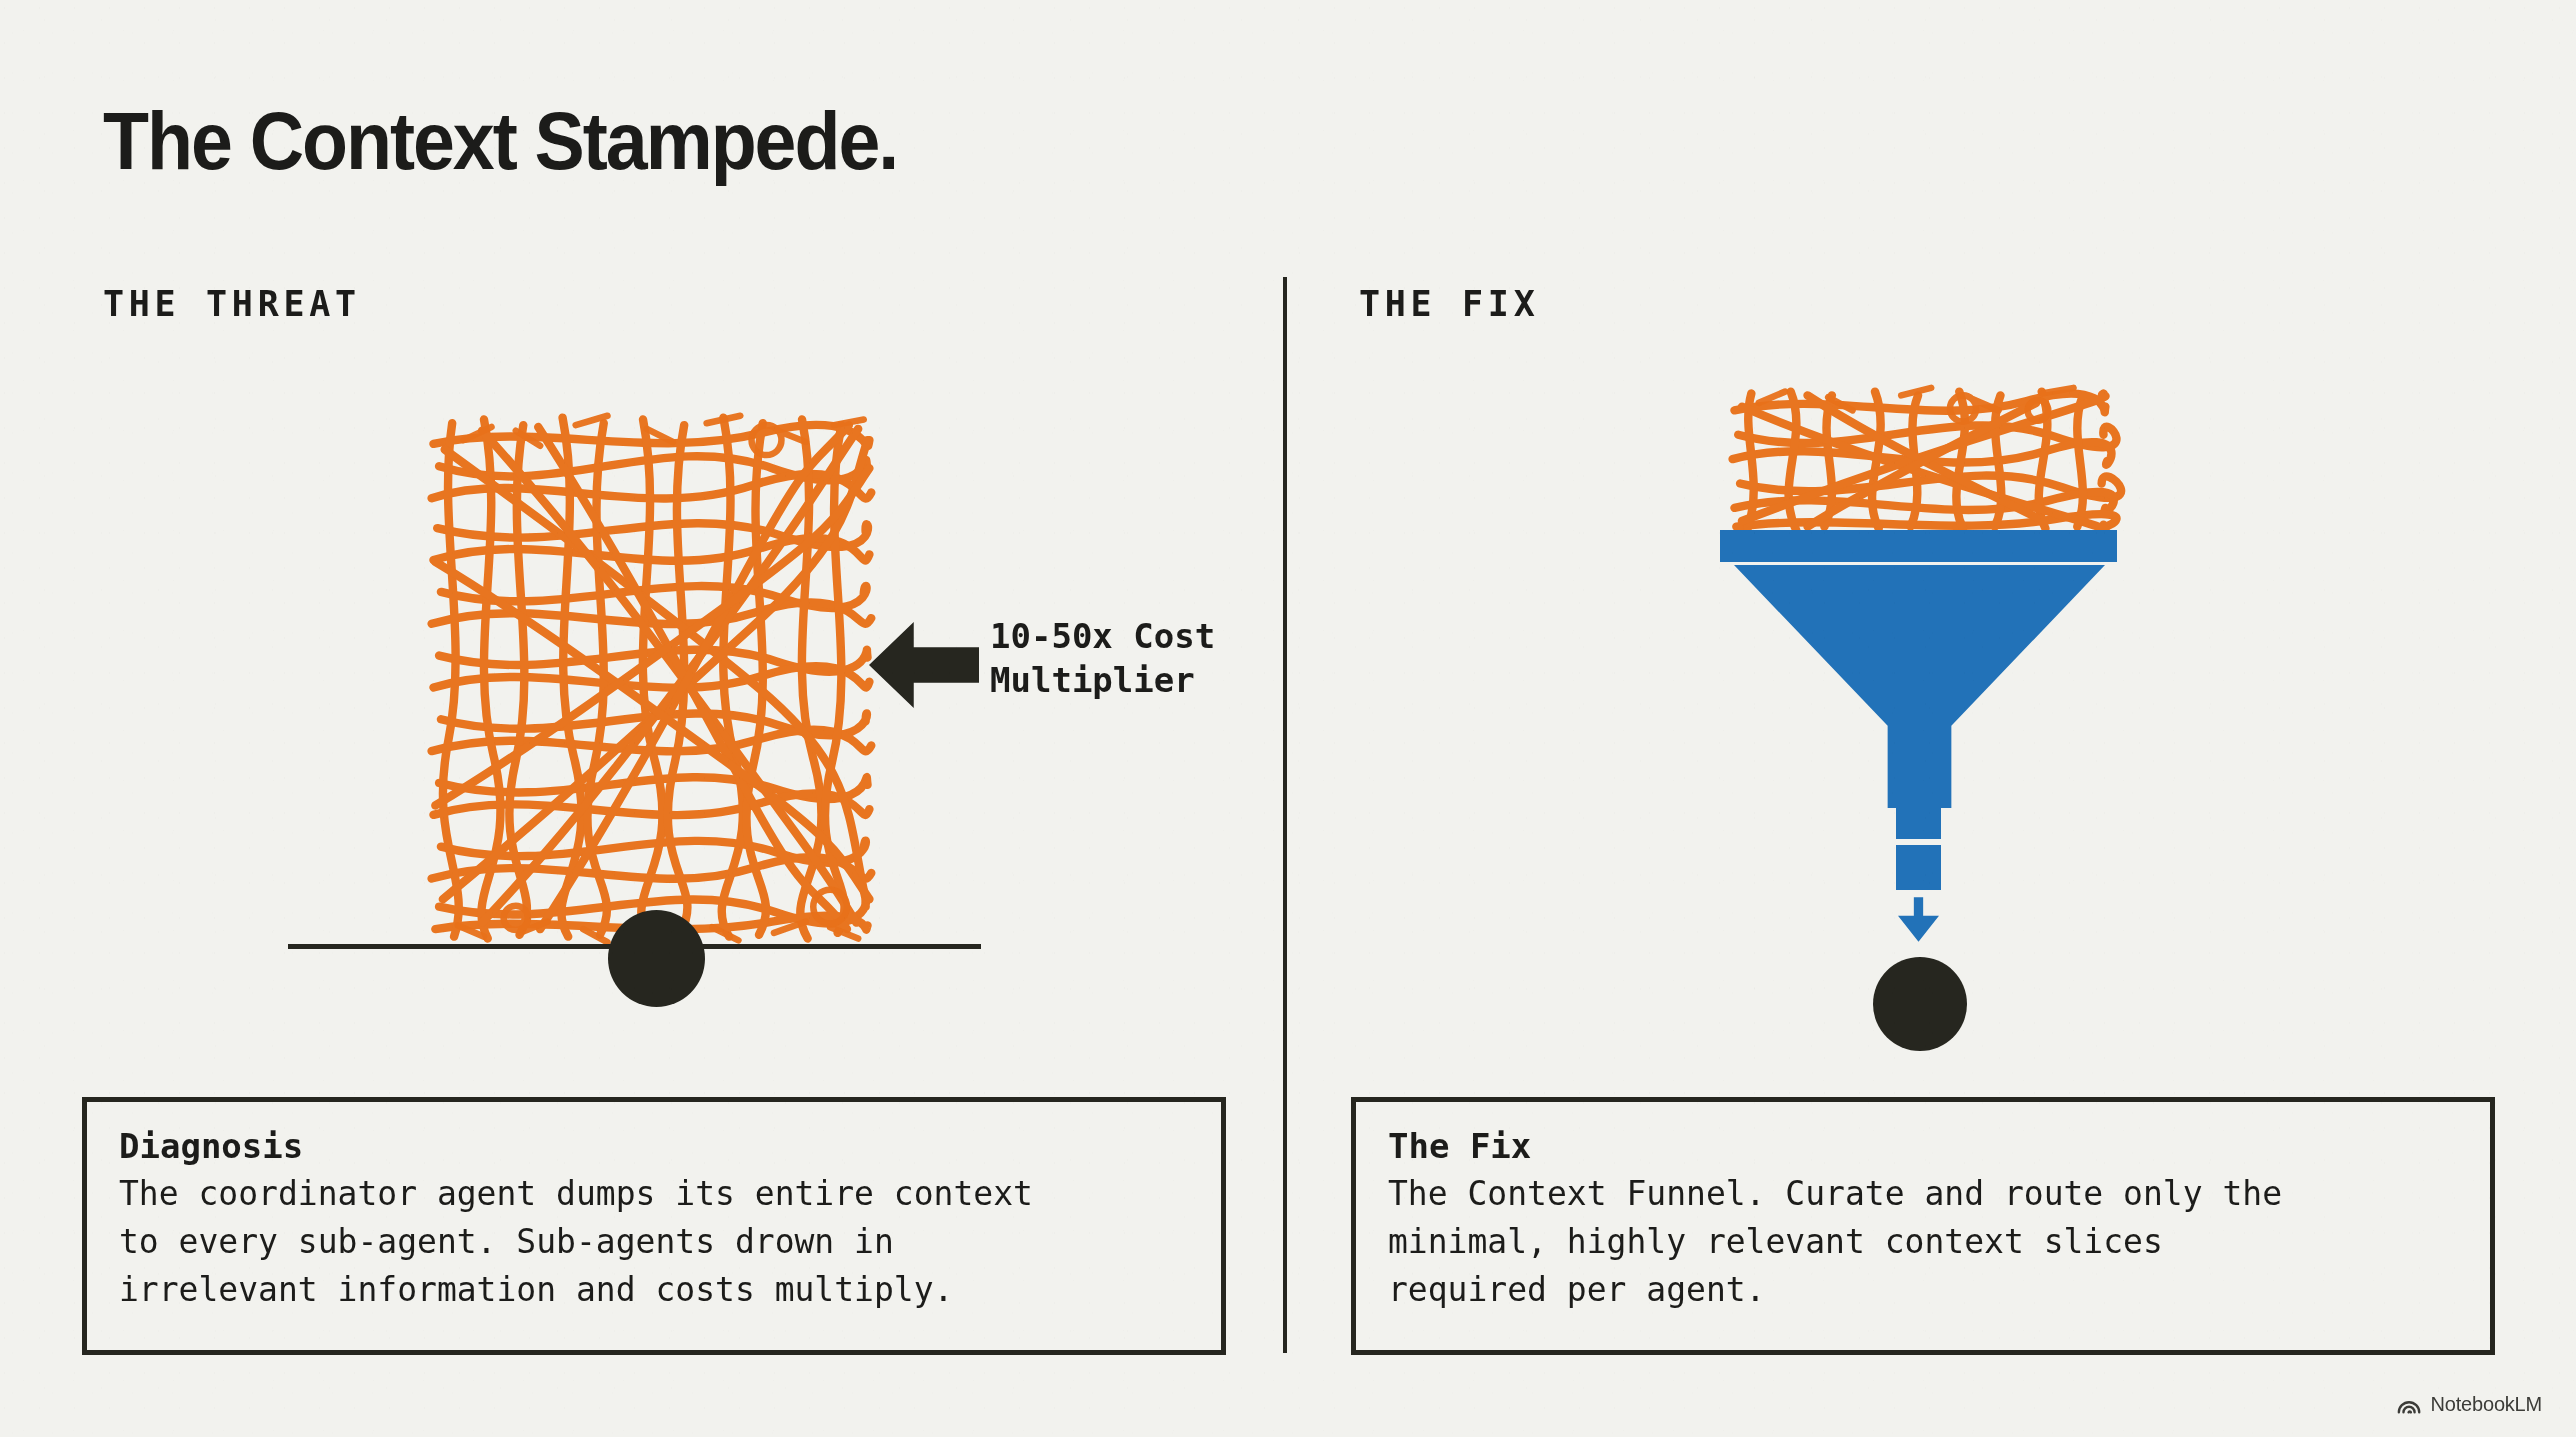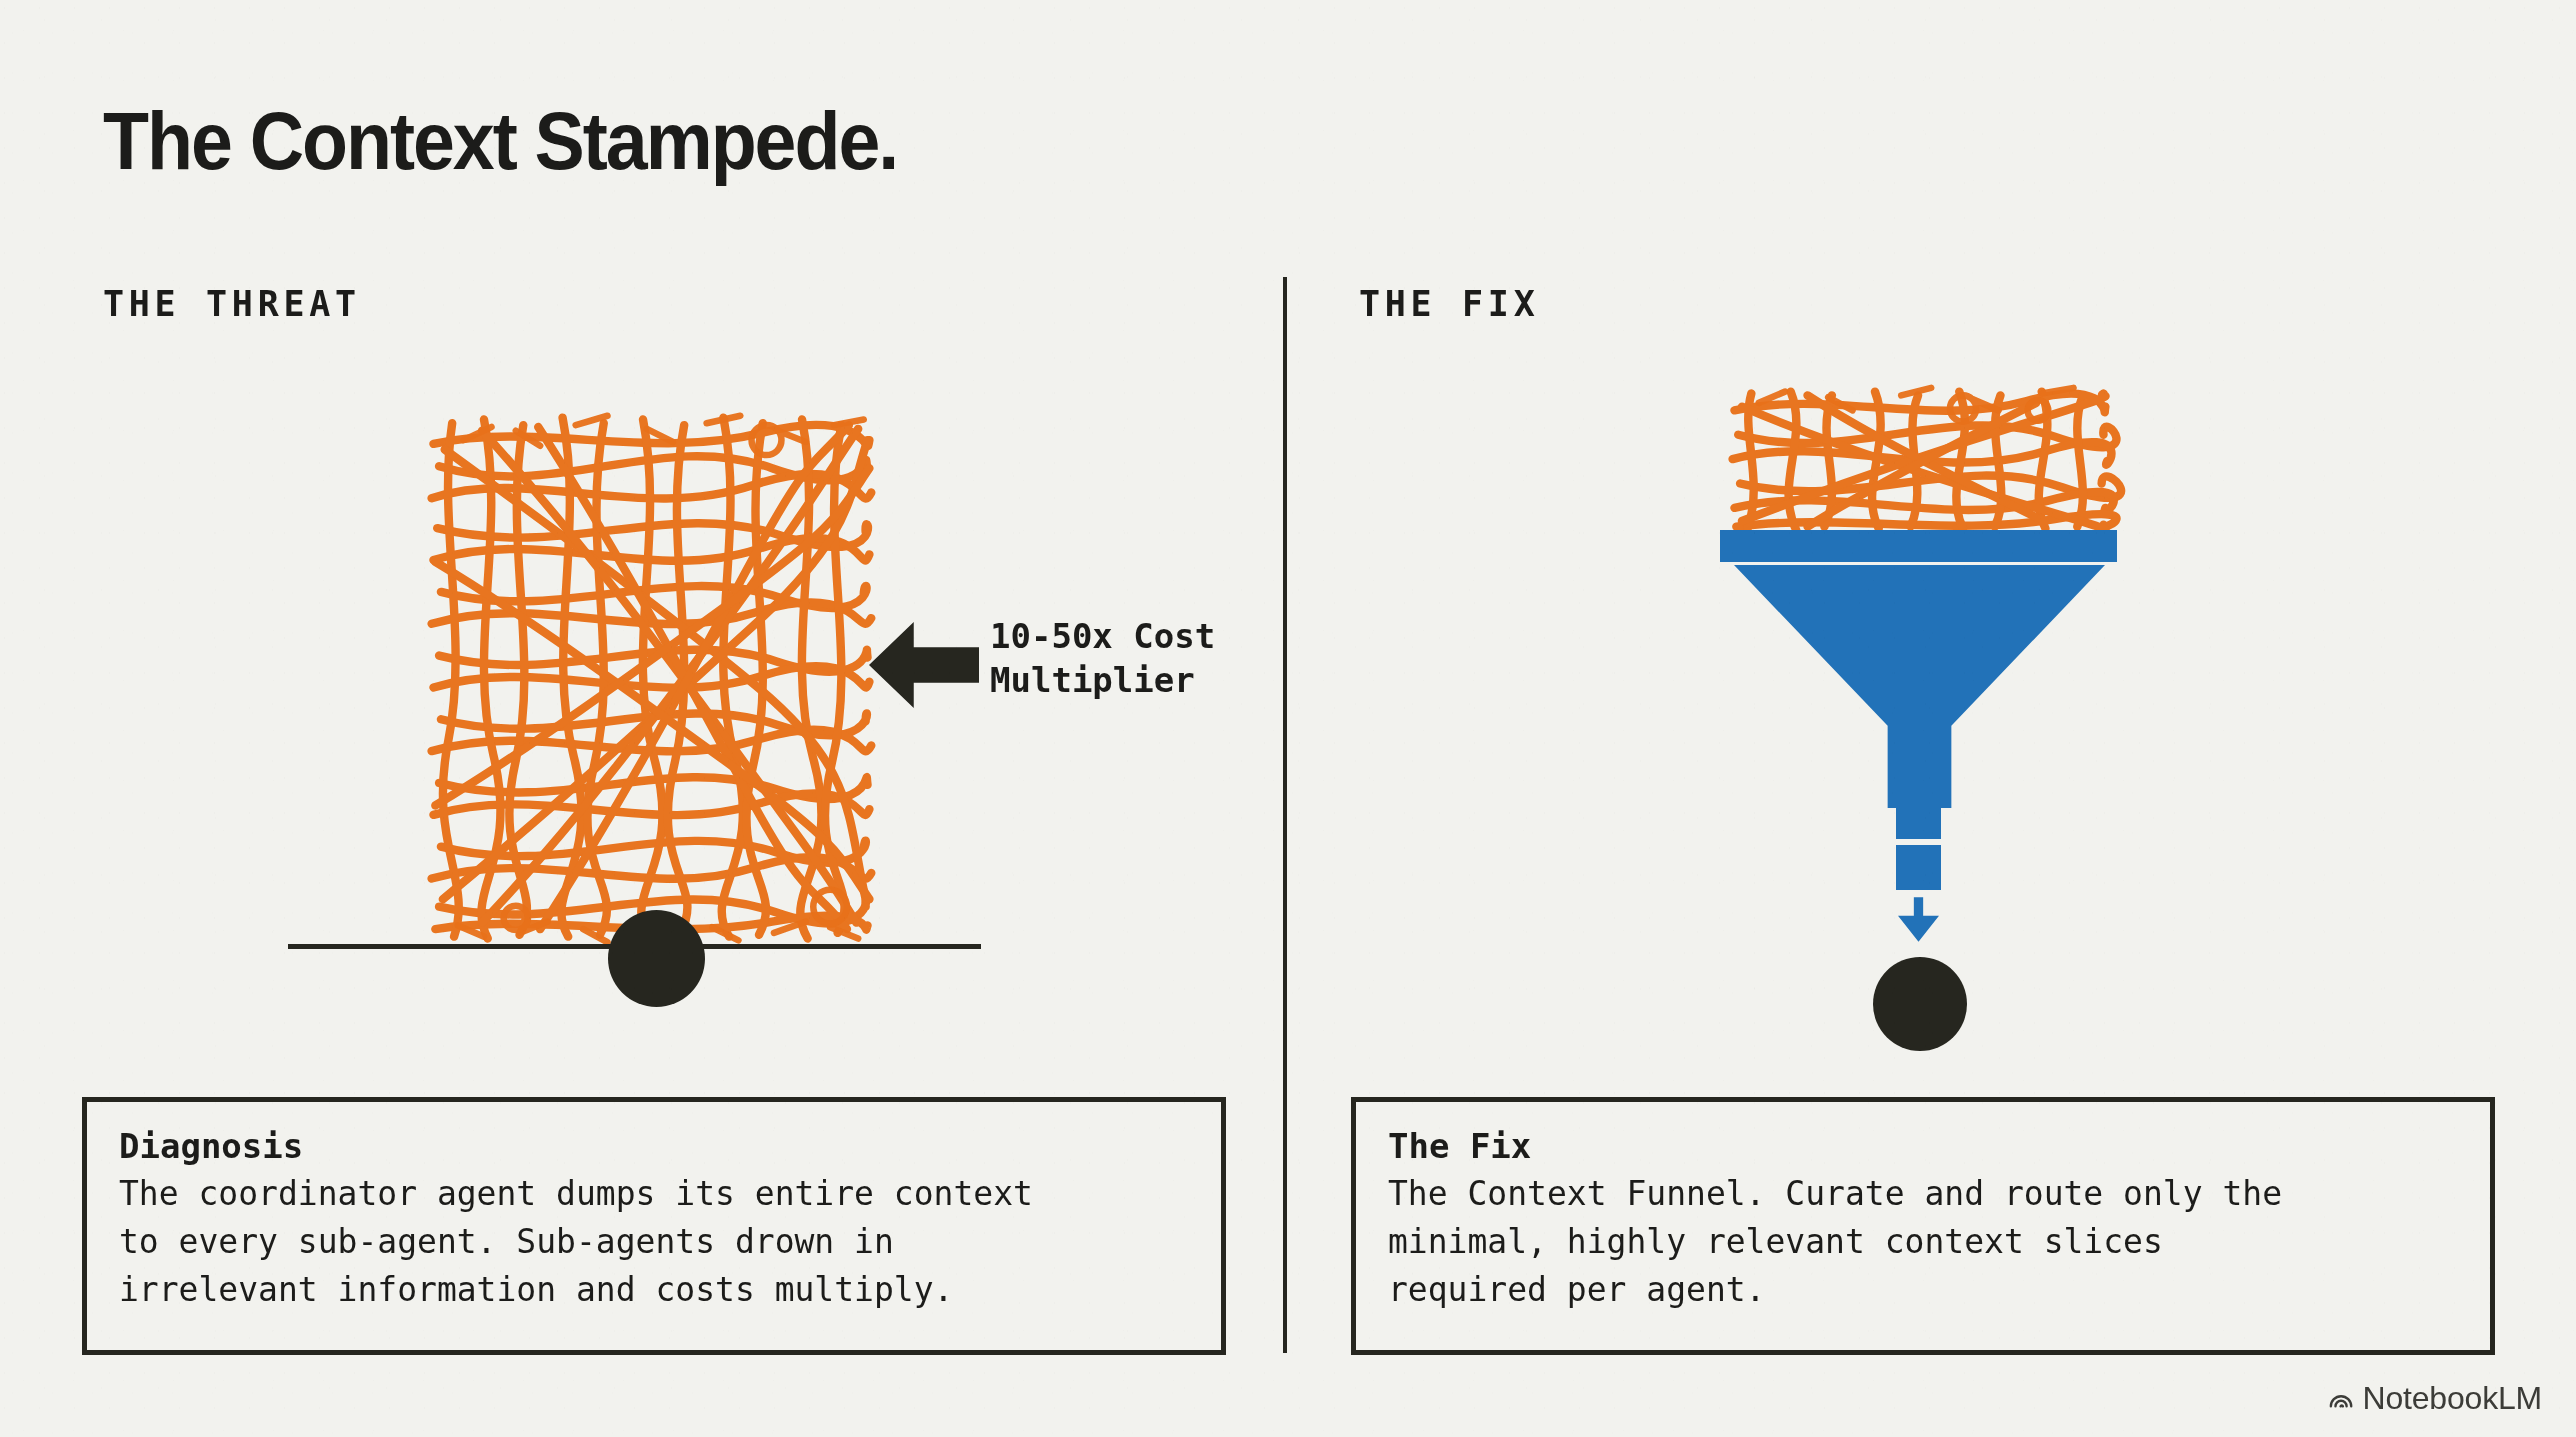--- a/index.html
+++ b/index.html
@@ -206,21 +206,21 @@
     right: 34px;
     bottom: 20.6px;
     display: flex;
     align-items: center;
     gap: 8.4px;
     z-index: 50;
   }
   .watermark .wm-icon { display: block; width: 25px; height: 25px; }
   .watermark .wm-text {
     font-family: "Liberation Sans", sans-serif;
-    font-size: 32px;
+    font-size: 20px;
     letter-spacing: -0.2px;
     color: #3c3c38;
     white-space: nowrap;
   }
 </style>
 </head>
 <body>
 
 <div id="slide">
 

